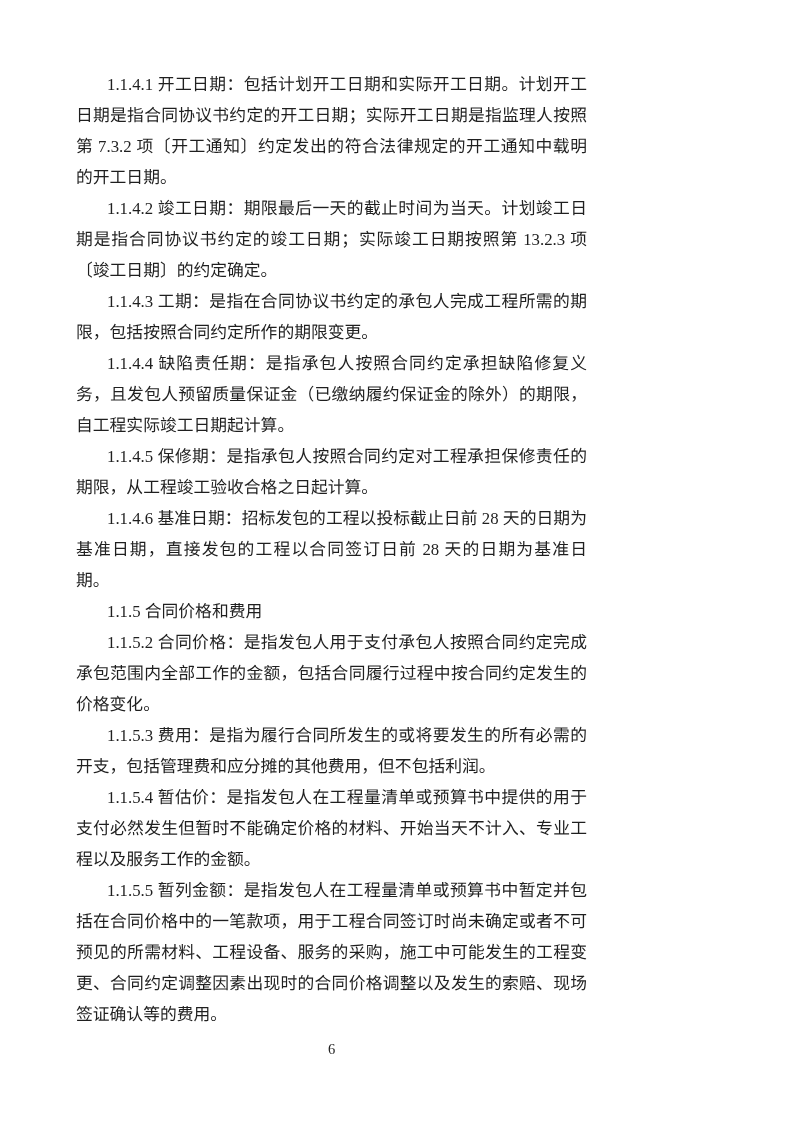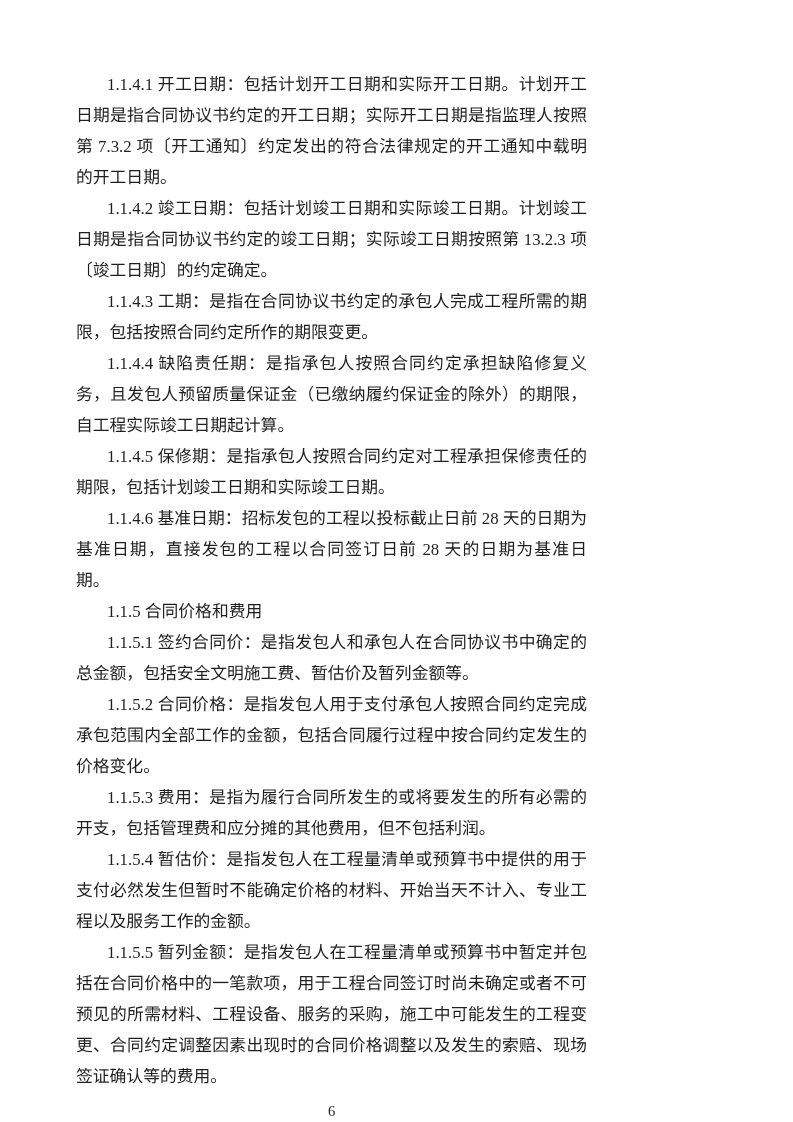--- a/index.html
+++ b/index.html
@@ -37,26 +37,25 @@
     line-height: 20px;
     color: #1f1f1f;
   }
 </style>
 </head>
 <body>
 
 <div class="page">
   <div class="doc-body">
     <p>1.1.4.1 开工日期：包括计划开工日期和实际开工日期。计划开工日期是指合同协议书约定的开工日期；实际开工日期是指监理人按照第 7.3.2 项〔开工通知〕约定发出的符合法律规定的开工通知中载明的开工日期。</p>
-    <p>1.1.4.2 竣工日期：包括计划竣工日期和实际竣工日期。计划竣工日期是指合同协议书约定的竣工日期；实际竣工日期按照第 13.2.3 项〔竣工日期〕的约定确定。</p>
+    <p>1.1.4.2 竣工日期：期限最后一天的截止时间为当天。计划竣工日期是指合同协议书约定的竣工日期；实际竣工日期按照第 13.2.3 项〔竣工日期〕的约定确定。</p>
     <p>1.1.4.3 工期：是指在合同协议书约定的承包人完成工程所需的期限，包括按照合同约定所作的期限变更。</p>
     <p>1.1.4.4 缺陷责任期：是指承包人按照合同约定承担缺陷修复义务，且发包人预留质量保证金（已缴纳履约保证金的除外）的期限，自工程实际竣工日期起计算。</p>
-    <p>1.1.4.5 保修期：是指承包人按照合同约定对工程承担保修责任的期限，包括计划竣工日期和实际竣工日期。</p>
+    <p>1.1.4.5 保修期：是指承包人按照合同约定对工程承担保修责任的期限，从工程竣工验收合格之日起计算。</p>
     <p>1.1.4.6 基准日期：招标发包的工程以投标截止日前 28 天的日期为基准日期，直接发包的工程以合同签订日前 28 天的日期为基准日期。</p>
     <p>1.1.5 合同价格和费用</p>
-    <p>1.1.5.1 签约合同价：是指发包人和承包人在合同协议书中确定的总金额，包括安全文明施工费、暂估价及暂列金额等。</p>
     <p>1.1.5.2 合同价格：是指发包人用于支付承包人按照合同约定完成承包范围内全部工作的金额，包括合同履行过程中按合同约定发生的价格变化。</p>
     <p>1.1.5.3 费用：是指为履行合同所发生的或将要发生的所有必需的开支，包括管理费和应分摊的其他费用，但不包括利润。</p>
     <p>1.1.5.4 暂估价：是指发包人在工程量清单或预算书中提供的用于支付必然发生但暂时不能确定价格的材料、开始当天不计入、专业工程以及服务工作的金额。</p>
     <p>1.1.5.5 暂列金额：是指发包人在工程量清单或预算书中暂定并包括在合同价格中的一笔款项，用于工程合同签订时尚未确定或者不可预见的所需材料、工程设备、服务的采购，施工中可能发生的工程变更、合同约定调整因素出现时的合同价格调整以及发生的索赔、现场签证确认等的费用。</p>
   </div>
   <div class="page-footer">6</div>
 </div>
 
 </body></html>

